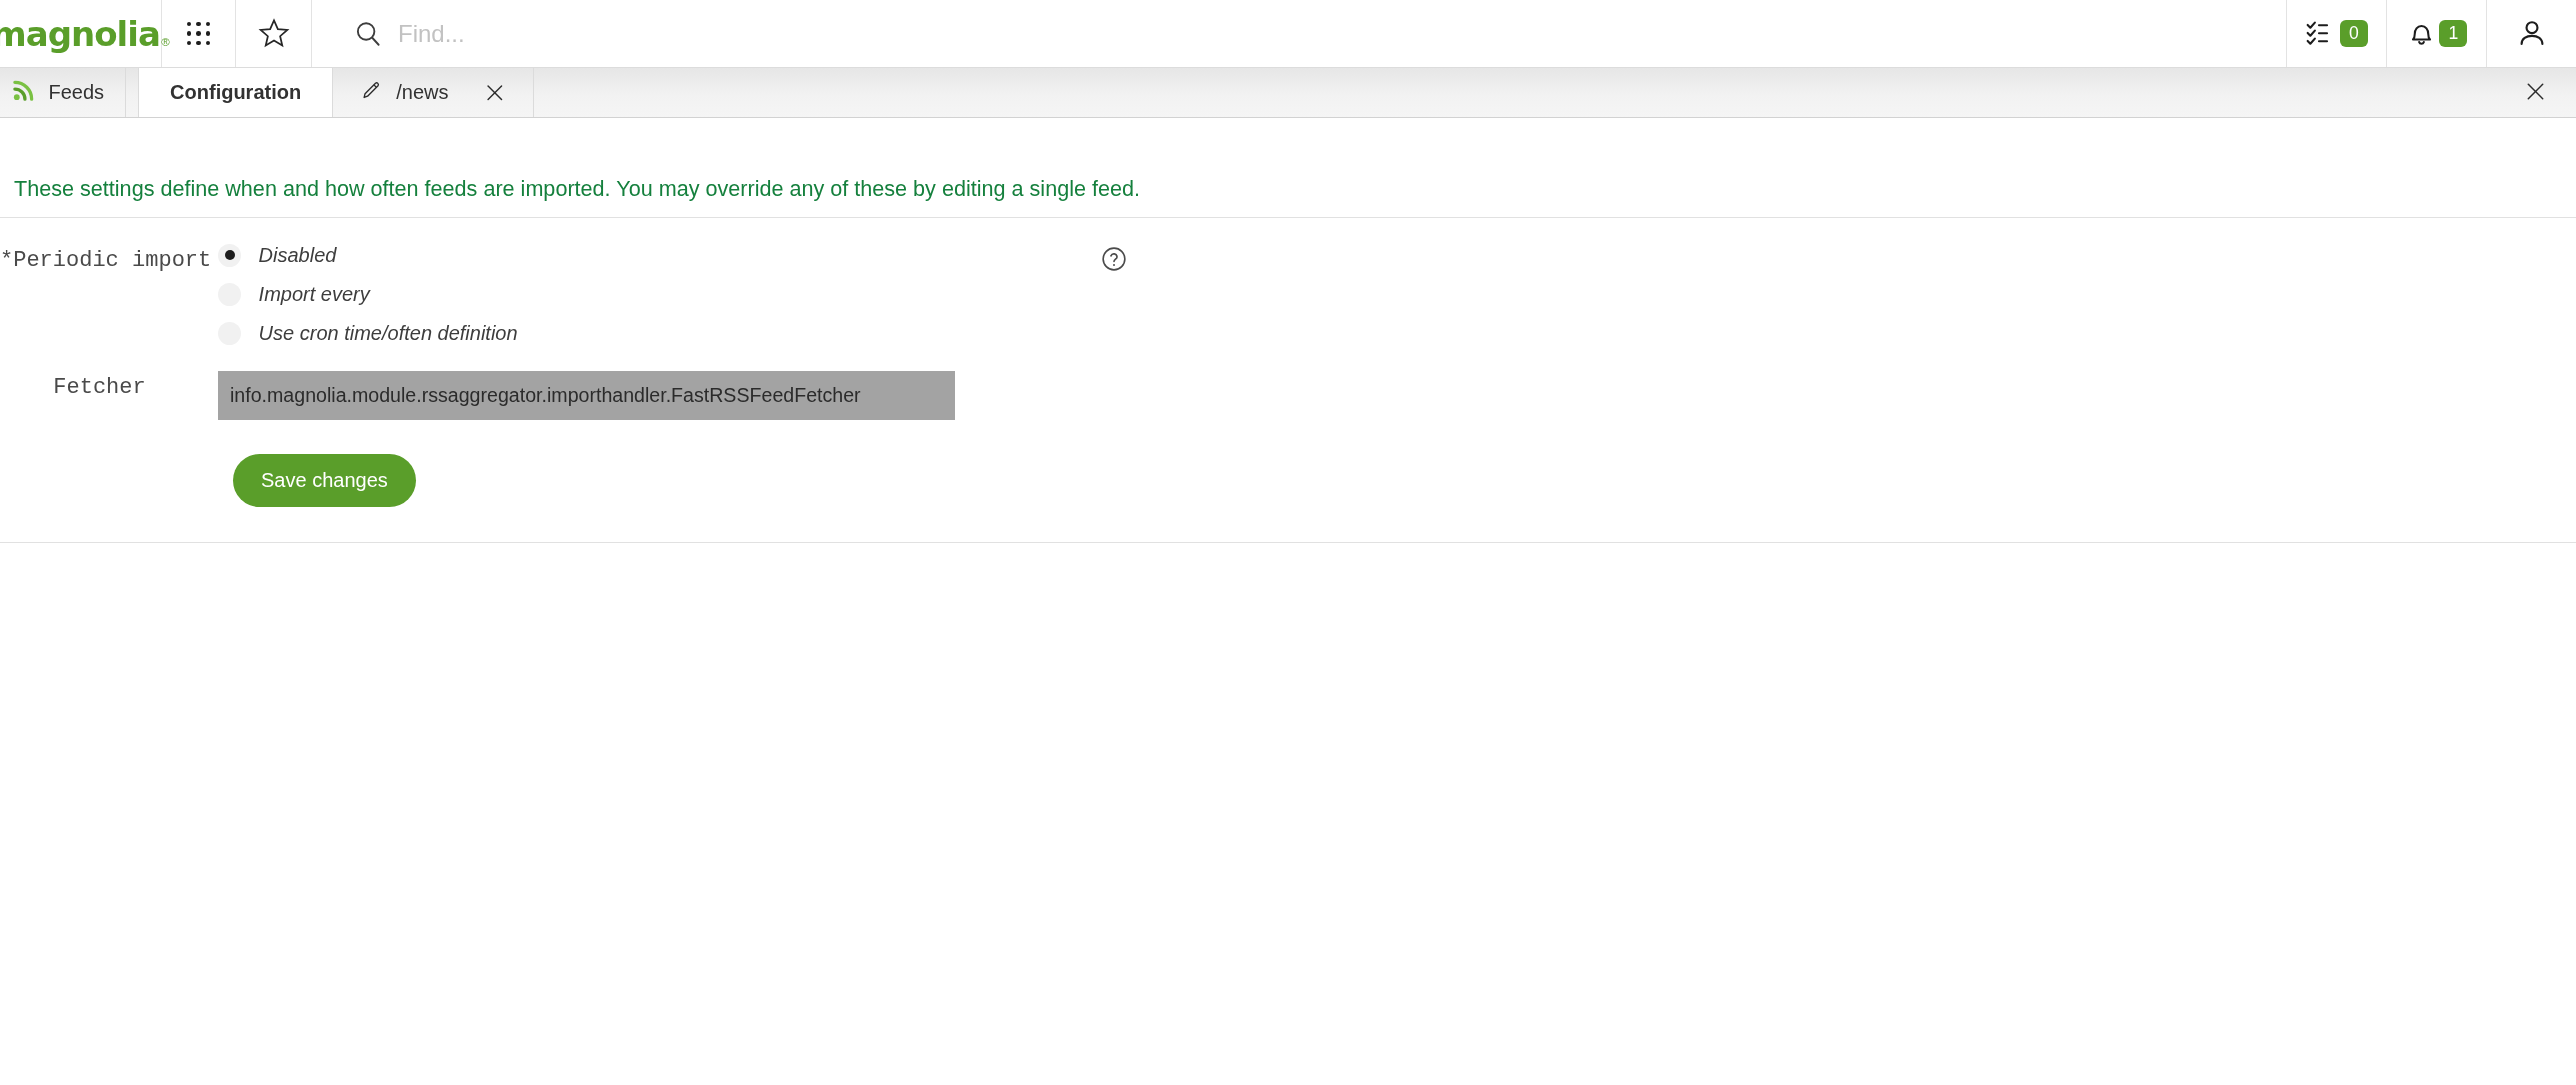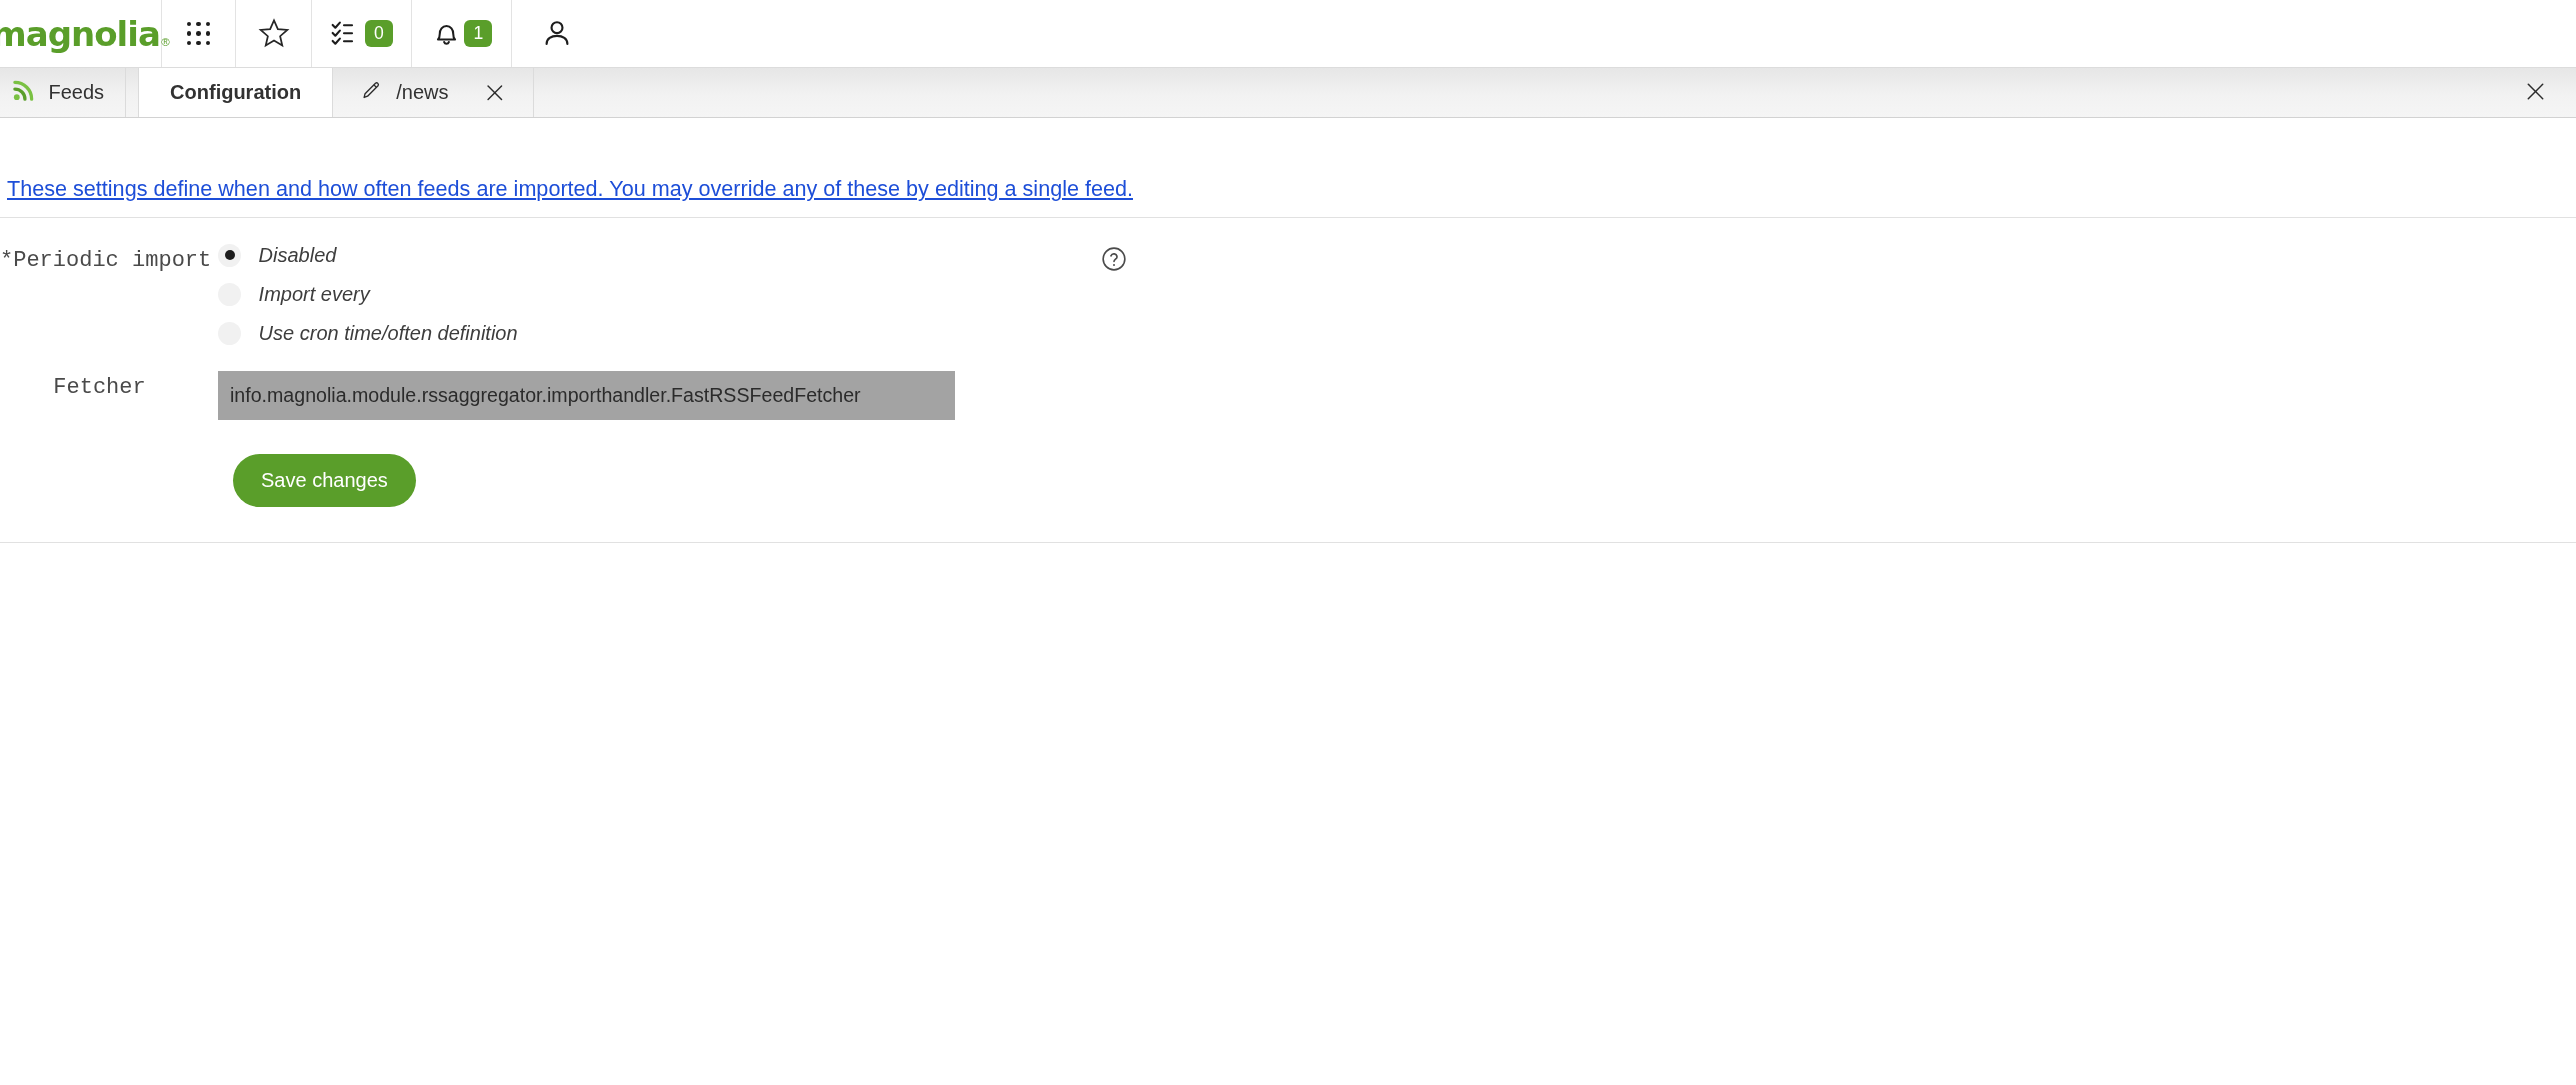--- a/index.html
+++ b/index.html
@@ -151,24 +151,23 @@
     align-items: center;
     justify-content: center;
     cursor: pointer;
   }
 
   
   .content { background: #ffffff; }
 
   .intro {
     font-size: 21.6px;
-    color: #1d4ed8;
-    padding: 58px 0 0 7px;
+    color: #15803d;
+    padding: 58px 0 0 14px;
     height: 99px;
-    text-decoration: underline;
   }
 
   .rule { height: 0.7px; background: #e1e1e1; width: 100%; }
 
   .form-area { padding: 0; }
 
   .form-row {
     display: flex;
     align-items: flex-start;
   }
@@ -269,20 +268,29 @@
   </div>
 
   <div class="header-cell fav-cell">
     <span>
       <svg width="32" height="32" viewBox="0 0 24 24" fill="none" stroke="#262626" stroke-width="1.3">
         <polygon points="12,2.5 14.9,9.1 22,9.7 16.6,14.4 18.2,21.4 12,17.7 5.8,21.4 7.4,14.4 2,9.7 9.1,9.1"></polygon>
       </svg>
     </span>
   </div>
 
+  <div class="search-cell">
+    <span class="search-icon">
+      <svg width="30" height="30" viewBox="0 0 24 24" fill="none" stroke="#3d3d3d" stroke-width="1.5" stroke-linecap="round">
+        <circle cx="10.5" cy="10" r="6.6"></circle>
+        <line x1="15.4" y1="15" x2="20.5" y2="20.6"></line>
+      </svg>
+    </span>
+    <input class="search-input" type="text" placeholder="Find..." style="">
+  </div>
 
   <div class="header-cell tasks-cell">
     <span class="icon-badge-wrap">
       <span>
         <svg width="32" height="32" viewBox="0 0 24 24" fill="none" stroke="#1d1d1d" stroke-width="1.6" stroke-linecap="round" stroke-linejoin="round">
           <polyline points="2,6 4,8 7.4,4.2"></polyline>
           <polyline points="2,12 4,14 7.4,10.2"></polyline>
           <polyline points="2,18 4,20 7.4,16.2"></polyline>
           <line x1="10.5" y1="6.2" x2="16.5" y2="6.2"></line>
           <line x1="10.5" y1="12.2" x2="16.5" y2="12.2"></line>

